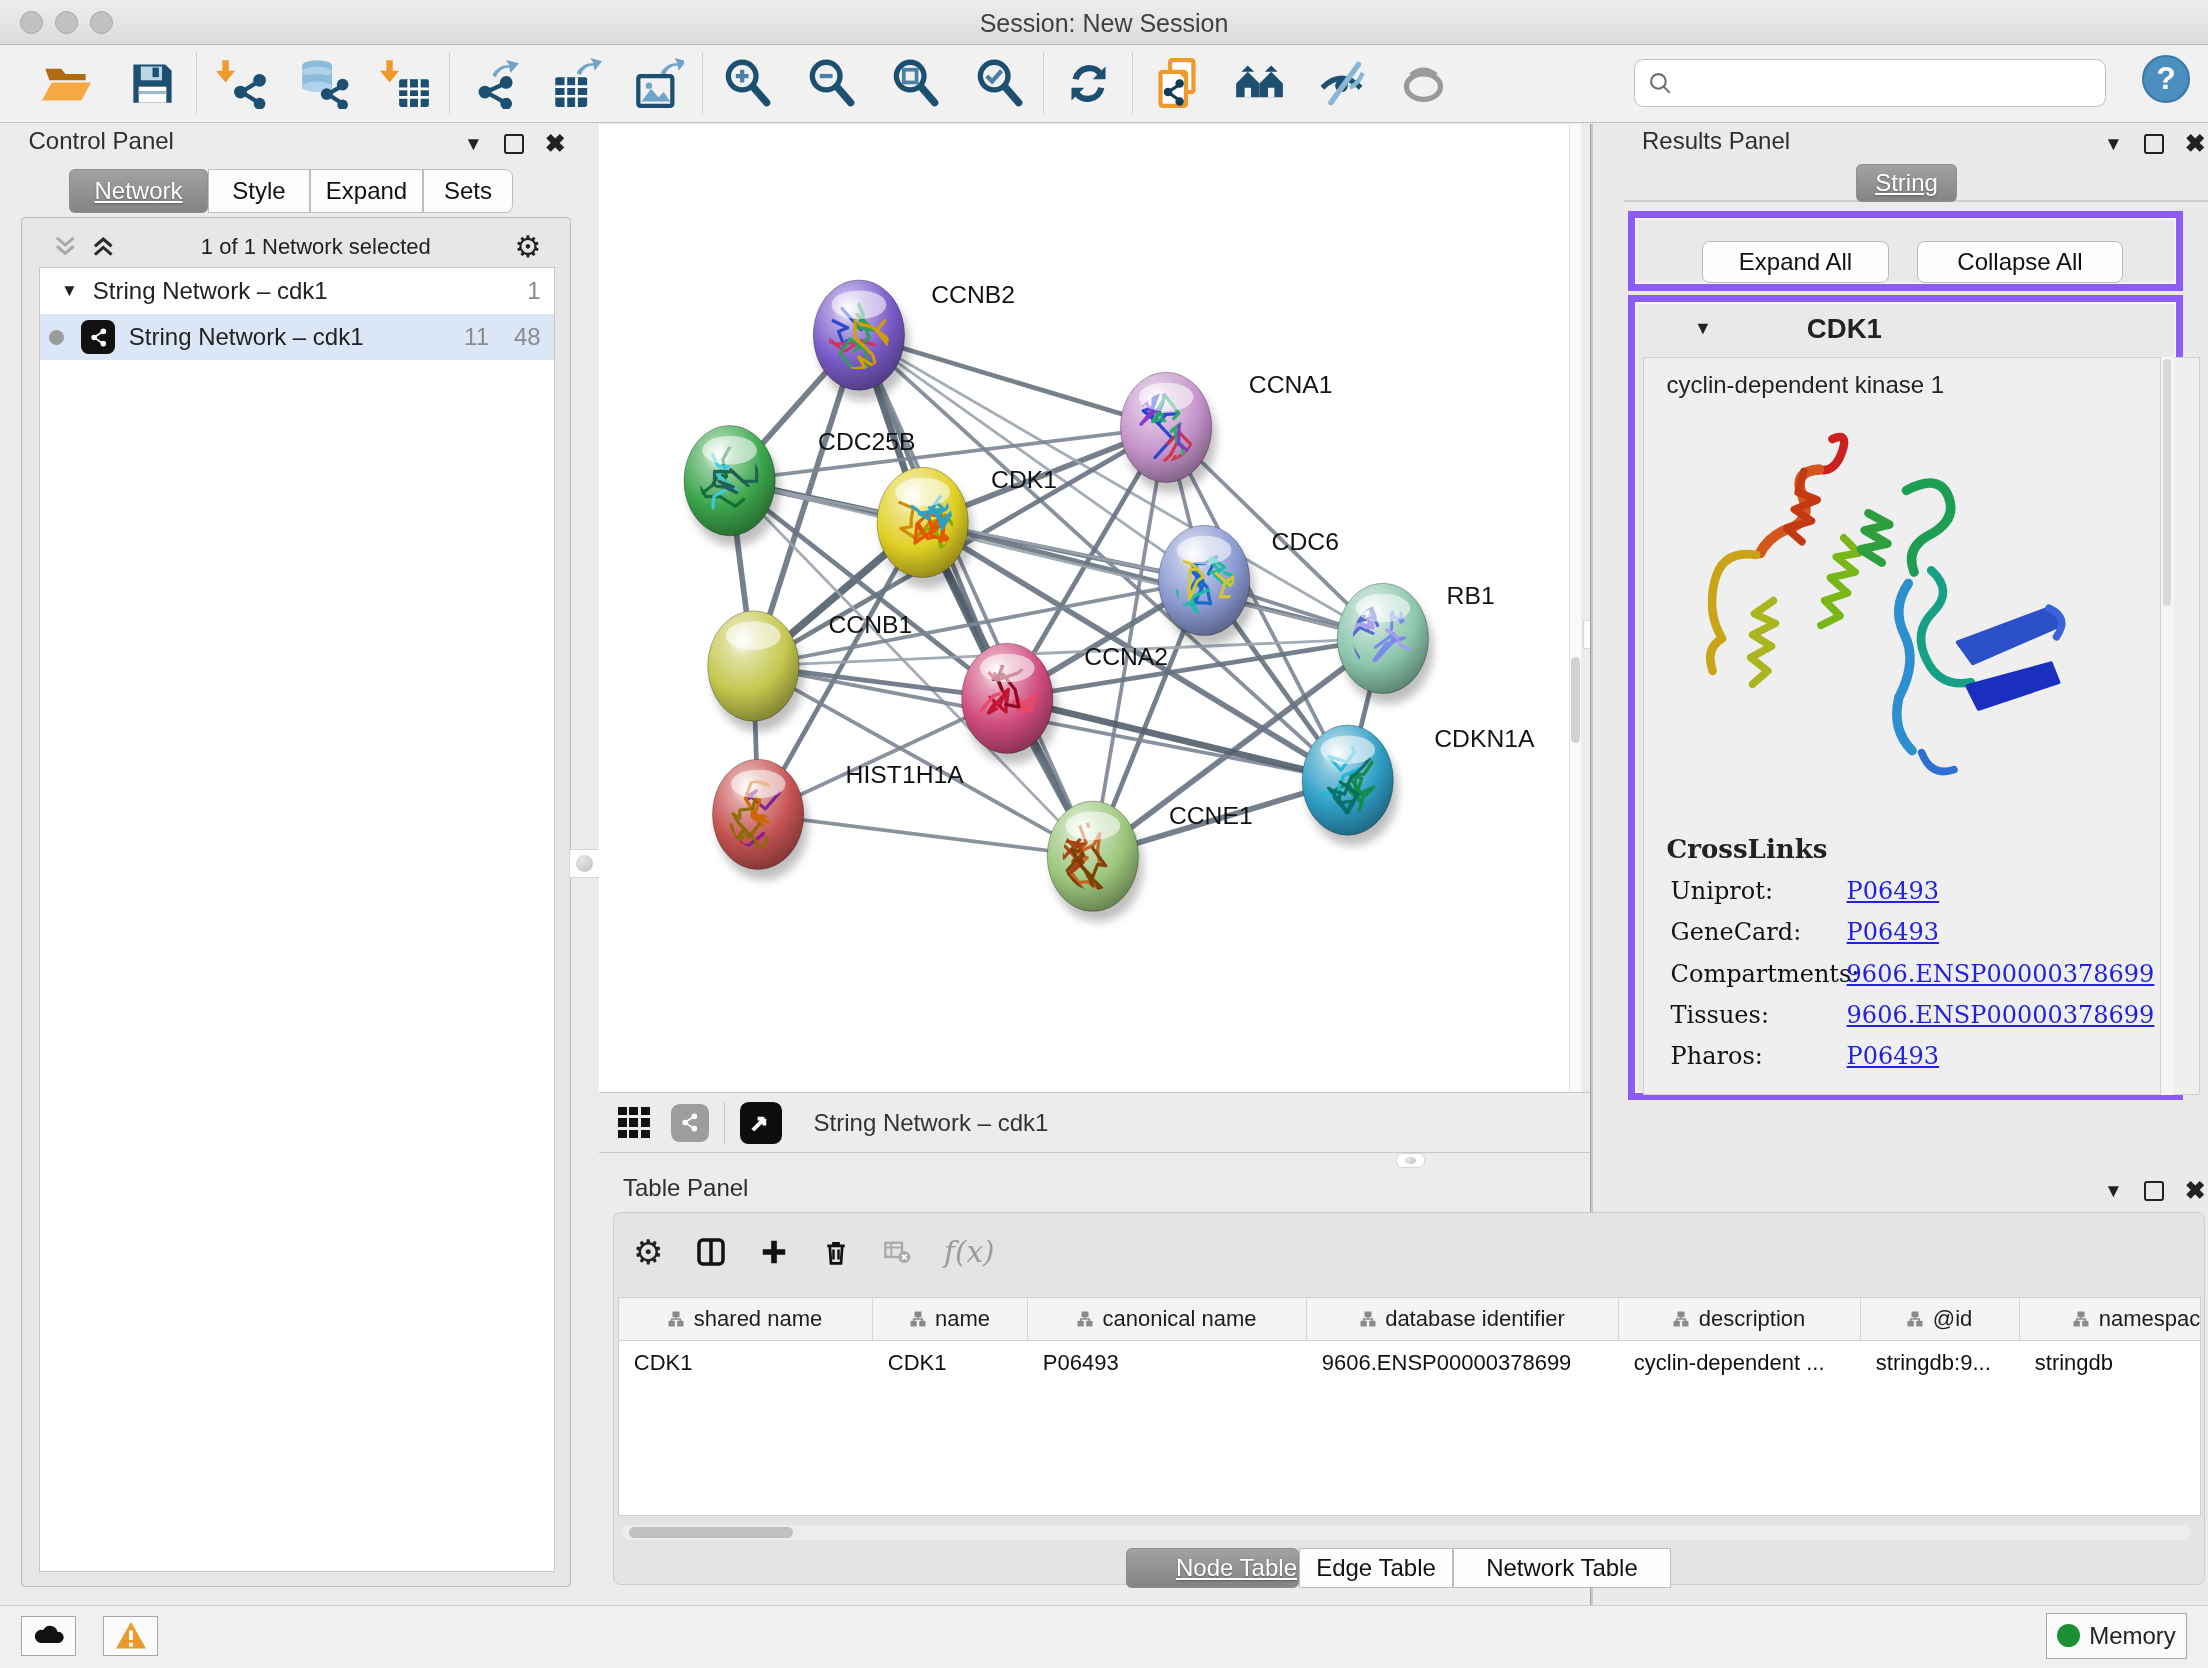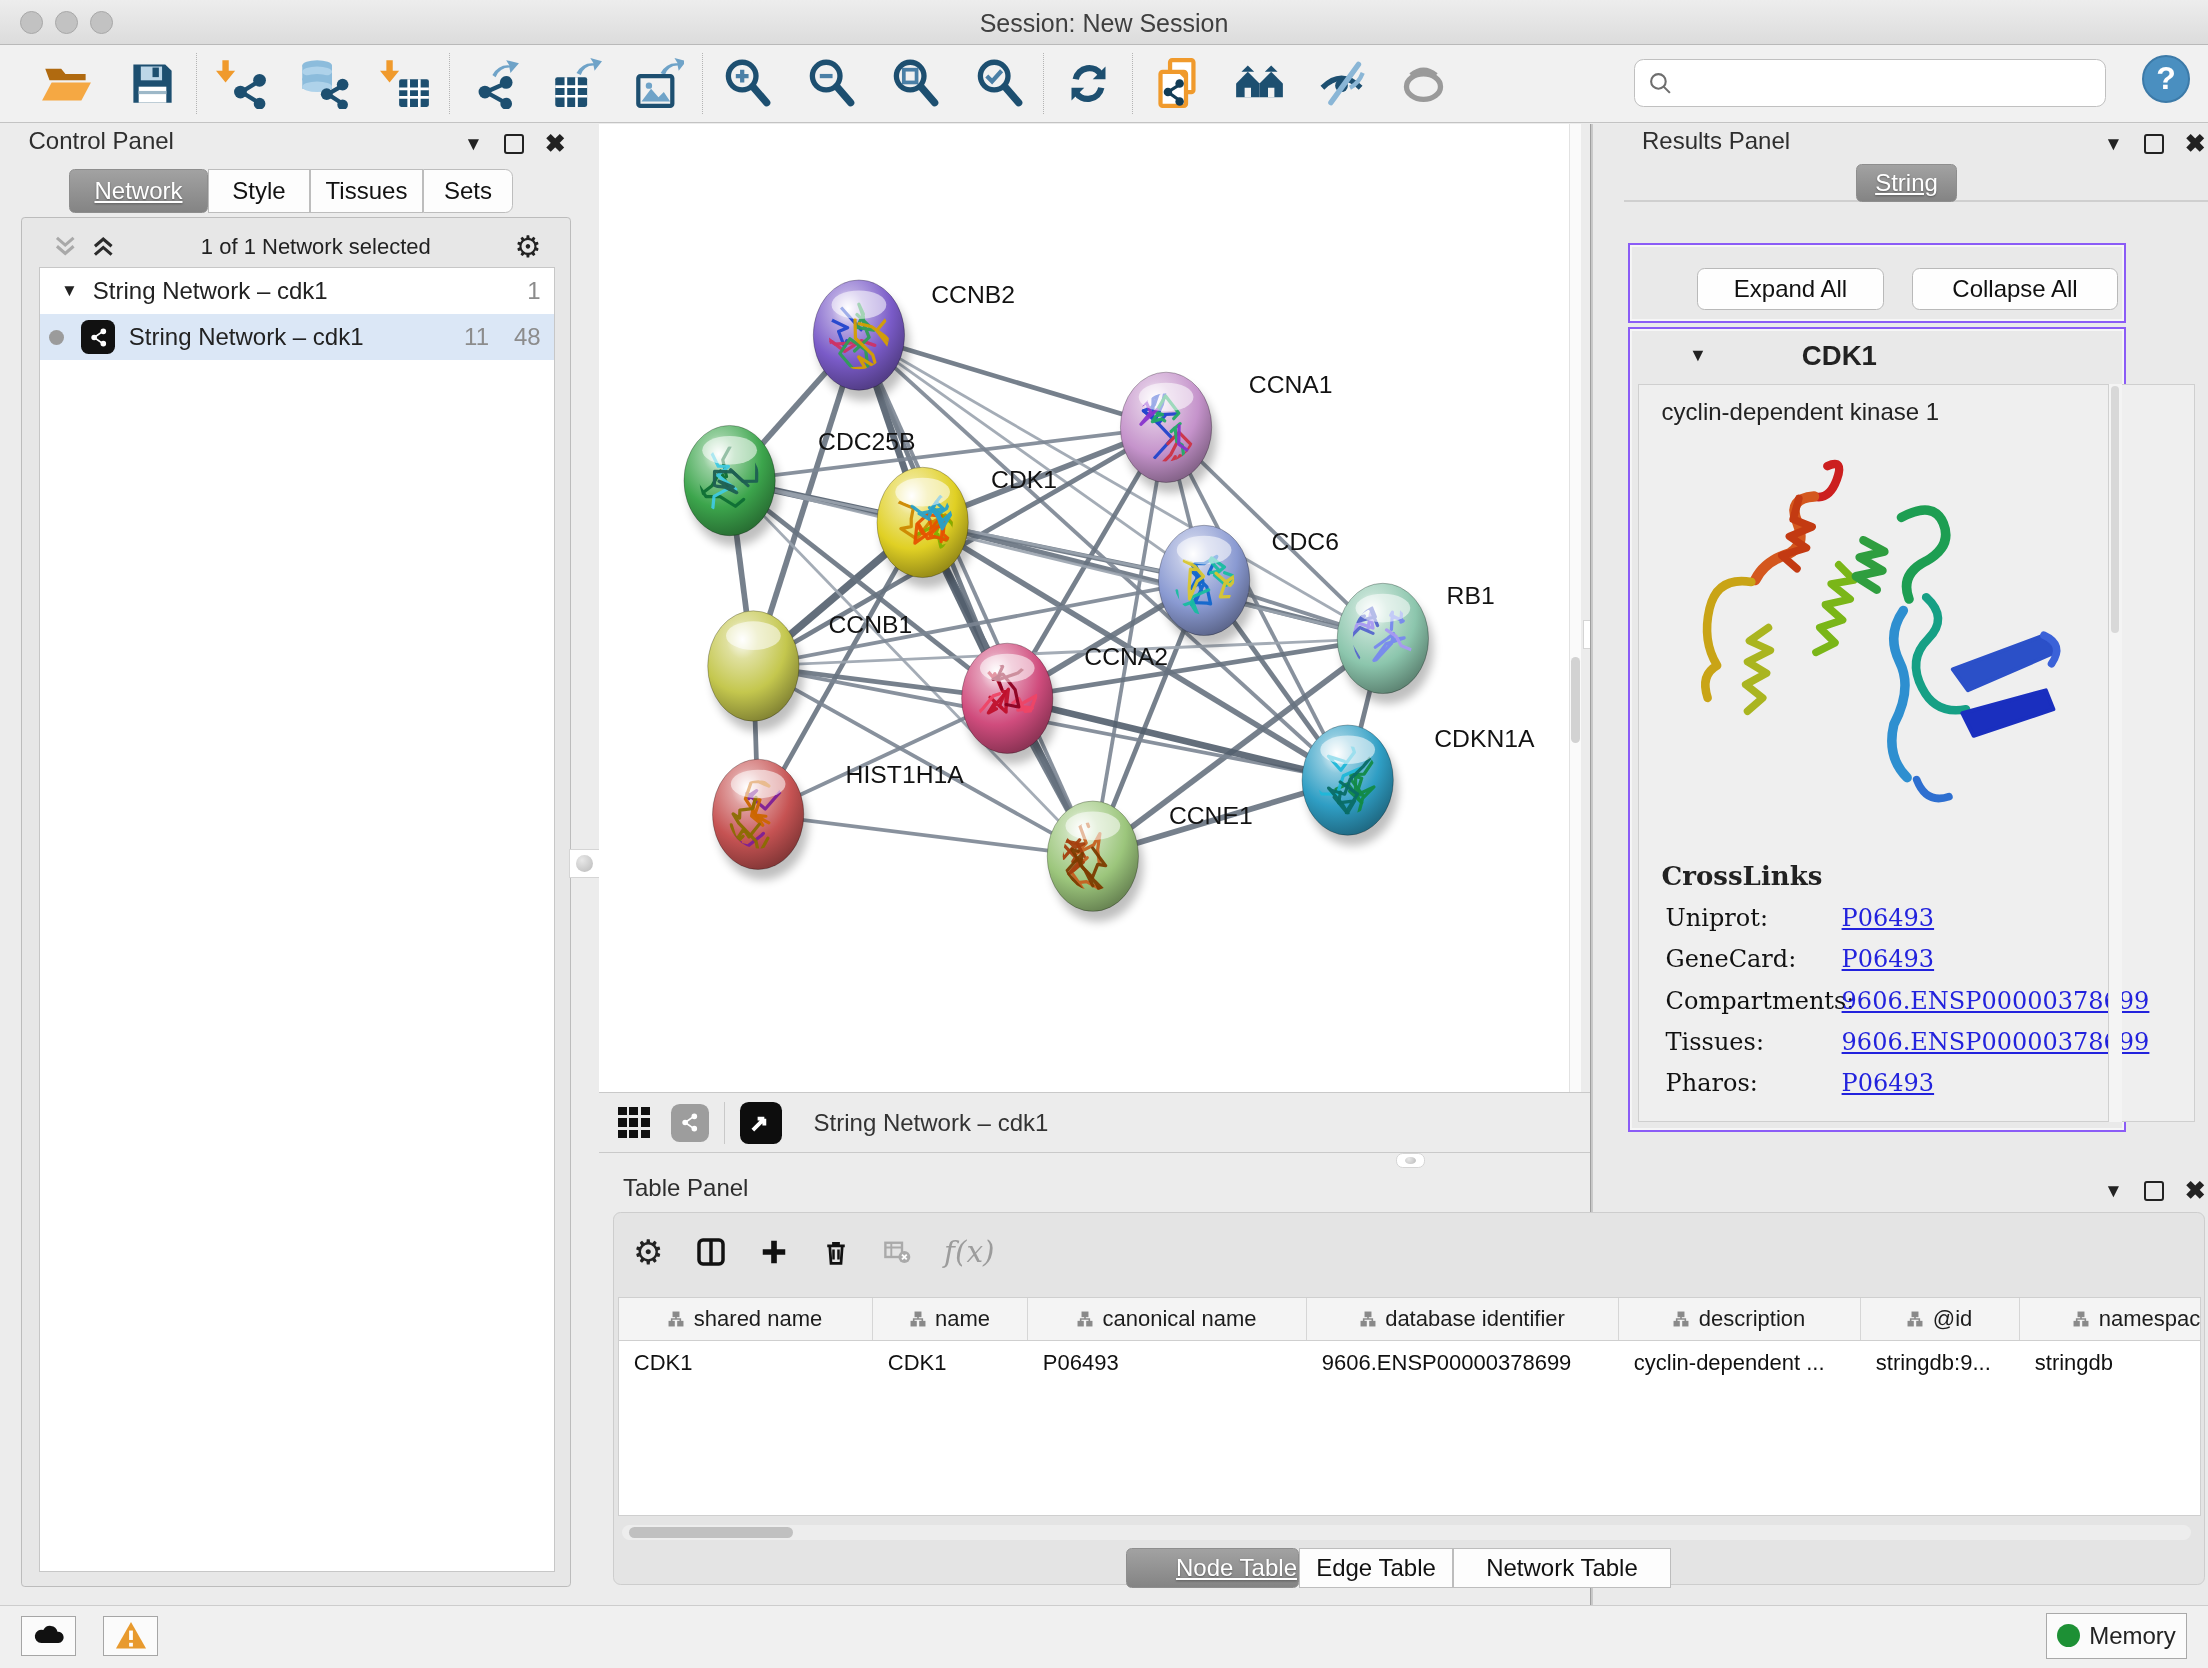--- a/index.html
+++ b/index.html
@@ -52,22 +52,22 @@
   .grid9{display:grid;grid-template-columns:repeat(3,8.6px);grid-gap:2.9px;}
   .grid9 i{width:8.6px;height:8.6px;background:#111;display:block;}
   .graybadge{width:38px;height:38px;border-radius:8.6px;background:#9d9d9d;display:flex;align-items:center;justify-content:center;}
   .blackbadge{width:42px;height:42px;border-radius:8.6px;background:#0d0d0d;display:flex;align-items:center;justify-content:center;}
   .cbx{width:25px;height:25px;border-radius:5.7px;background:#4a8fd3;display:flex;align-items:center;justify-content:center;}
   .dimtxt{color:#8e8e8e;font-size:23px;}
   
   .knob{position:absolute;background:#fff;border:1px solid #d5d5d5;display:flex;align-items:center;justify-content:center;}
   .knob b{width:17px;height:17px;border-radius:50%;background:radial-gradient(circle at 35% 30%,#e8e8e8,#b9b9b9);display:block;}
   
-  .rp-outer{position:absolute;left:1628px;top:211px;width:498px;border:2px solid #8b5cf6;
-    box-shadow:inset 0 0 0 1.9px #f6f6f6;background:#e9e9e9;box-sizing:border-box;margin-top:32px;}
+  .rp-outer{position:absolute;left:1628px;top:211px;width:555px;border:7px solid #8b5cf6;
+    box-shadow:inset 0 0 0 1.9px #f6f6f6;background:#e9e9e9;box-sizing:border-box;}
   .btn{background:#fefefe;border:1px solid #b9b9b9;border-radius:7.6px;font-size:24px;
     display:flex;align-items:center;justify-content:center;color:#111;}
   .crossrow{display:flex;font-family:"DejaVu Serif",serif;font-size:24px;margin:13.3px 0 13.3px 27px;}
   .crossrow .lbl{width:176px;color:#111;}
   .crossrow a{color:#2222dd;text-decoration:underline;}
   
   .tp-box{position:absolute;left:613px;top:1212px;width:1590px;height:371px;background:#e4e4e4;
     border:1px solid #cdcdcd;border-radius:7.6px;}
   .tp-tools{position:absolute;left:19px;top:19px;display:flex;align-items:center;gap:32px;}
   .tbl{position:absolute;left:3.8px;top:84px;width:1583px;height:219px;background:#fff;overflow:hidden;
@@ -290,21 +290,21 @@
   <div>
     <div class="phead" style="left:28.5px;top:127px">Control Panel</div>
     <div class="pctl" style="left:464px;top:129px">
       <span class="tri">▼</span>
       <span class="flo"></span>
       <span class="clo">✖</span>
     </div>
     <div style="position:absolute;left:69px;top:169px;display:flex">
       <div class="tabbtn sel" style="width:139px">Network</div>
       <div class="tabbtn" style="width:102px">Style</div>
-      <div class="tabbtn" style="width:113px">Tissues</div>
+      <div class="tabbtn" style="width:113px">Expand</div>
       <div class="tabbtn" style="width:90px;border-top-right-radius:7.6px;border-bottom-right-radius:7.6px">Sets</div>
     </div>
     <div class="cp-box">
       <div class="cp-selrow">
         <svg width="28.5" height="28.5" viewBox="0 0 24 24">
             <path d="M5 5l7 6 7-6M5 12l7 6 7-6" fill="none" stroke="#a9a9a9" stroke-width="2.6"></path>
           </svg>
         <svg width="28.5" height="28.5" viewBox="0 0 24 24" style="margin-left:9.5px">
             <path d="M5 19l7-6 7 6M5 12l7-6 7 6" fill="none" stroke="#2b2b2b" stroke-width="2.6"></path>
           </svg>

